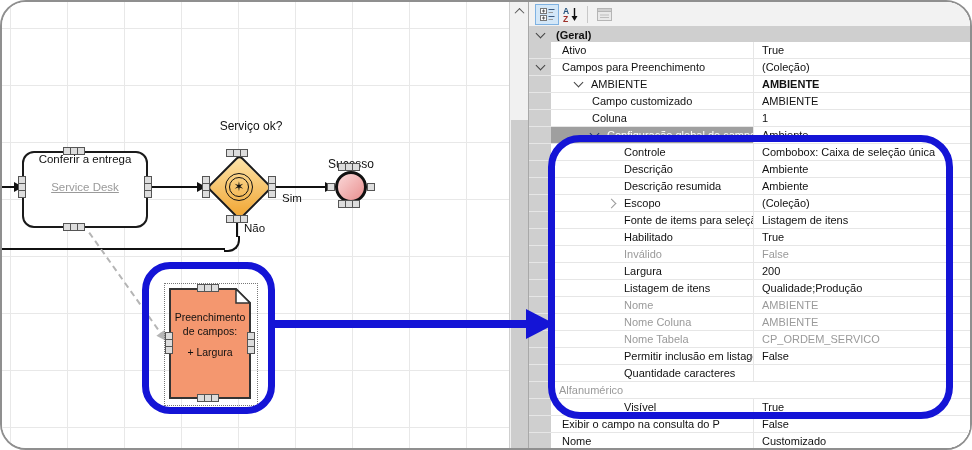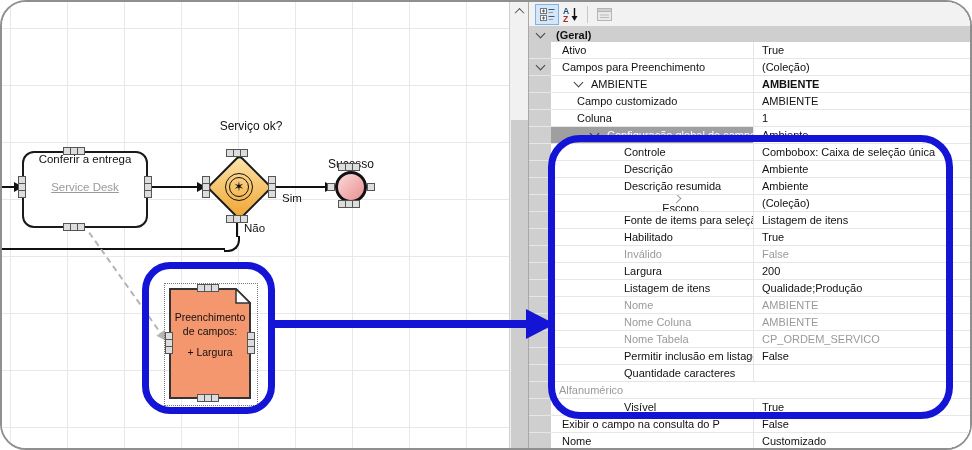--- a/index.html
+++ b/index.html
@@ -50,22 +50,22 @@
   .ptoolbar{height:25px;background:#f2f2f2;border-bottom:1px solid #cfcfcf;display:flex;align-items:center;padding-left:6px;box-sizing:border-box;}
   .tbtn{width:24px;height:21px;display:flex;align-items:center;justify-content:center;border:1px solid transparent;box-sizing:border-box;}
   .tbtn.sel{background:#d3e7f8;border-color:#7fb2e2;}
   .tsep{width:1px;height:17px;background:#c8c8c8;margin:0 4px;}
   .pgrid{position:absolute;left:0;top:25px;right:0;bottom:0;background:#fff;overflow:hidden;font-size:11px;}
   .pgrow{display:flex;height:17px;background:#fff;border-bottom:1px solid #e6e6e6;box-sizing:border-box;align-items:stretch;}
   .pgrow.cat{height:15px;background:#cfcfcf;border-bottom:none;}
   .pgmargin{width:22px;flex:none;background:#cfcfcf;display:flex;align-items:center;justify-content:center;}
   .pgcat{flex:1;font-weight:bold;color:#111;display:flex;align-items:center;padding-left:5px;text-align:center;}
   .pglabel{width:203px;flex:none;display:flex;align-items:center;overflow:hidden;white-space:nowrap;border-right:1px solid #e6e6e6;box-sizing:border-box;padding-left:11px;color:#111;}
-  .pglabel.ind1{padding-left:40px;}.pglabel.ind2{padding-left:26px;}.pglabel.ind3{padding-left:73px;}
-  .pglabel.wc.ind1{padding-left:24px;}.pglabel.wc.ind2{padding-left:40px;}.pglabel.wc.ind3{padding-left:57px;flex-direction:column;}
+  .pglabel.ind1{padding-left:40px;}.pglabel.ind2{padding-left:41px;}.pglabel.ind3{padding-left:73px;}
+  .pglabel.wc.ind1{padding-left:24px;}.pglabel.wc.ind2{padding-left:40px;}.pglabel.wc.ind3{padding-left:57px;}
   .pgvalue{flex:1;display:flex;align-items:center;padding-left:8px;overflow:hidden;white-space:nowrap;color:#111;}
   .pgvalue.bold{font-weight:bold;}
   .pgrow.sel .pglabel{background:#9f9f9f;color:#fff;}
   .pgrow.ro .pglabel,.pgrow.ro .pgvalue{color:#9a9a9a;}
   .chev{width:6px;height:6px;border-right:1.7px solid #444;border-bottom:1.7px solid #444;flex:none;margin-right:9px;}
   .chev.cdown{transform:rotate(45deg);margin-top:-3px;}
   .chev.cright{transform:rotate(-45deg);border-color:#9a9a9a;}
   .pgrow.sel .chev{border-color:#1c2f6e;}
   .pgmargin .chev{margin-right:0;}
 </style>

